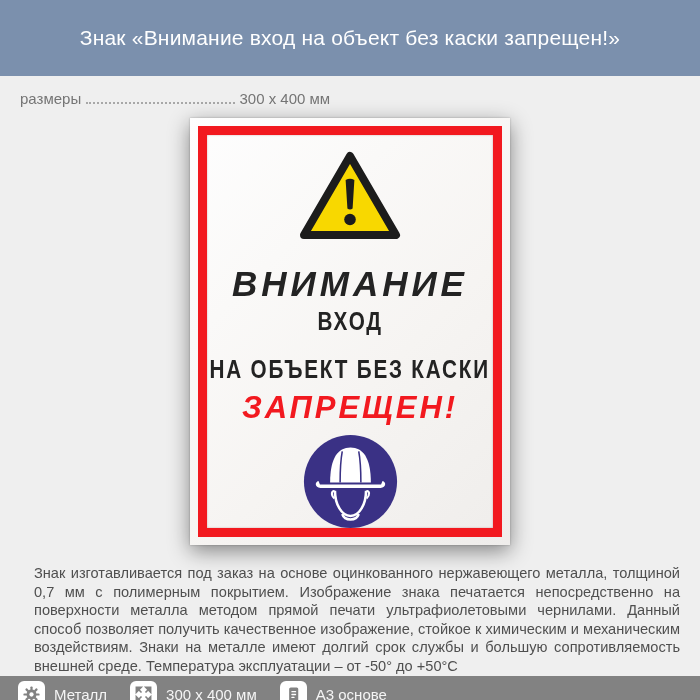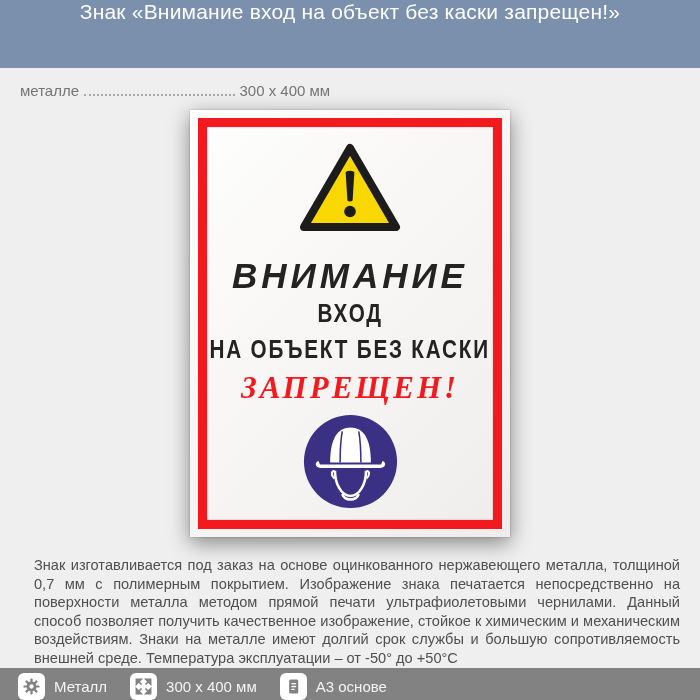--- a/index.html
+++ b/index.html
@@ -12,21 +12,21 @@
     --spec-text:#757575;
     --body-text:#4f4f4f;
     --sign-black:#232323;
   }
   *{margin:0;padding:0;box-sizing:border-box;}
   html,body{width:700px;height:700px;overflow:hidden;background:#fff;}
   body{font-family:"Liberation Sans",sans-serif;}
   .page{width:700px;height:700px;display:flex;flex-direction:column;}
 
   
-  .header{height:68px;background:var(--header-bg);display:flex;align-items:flex-start;justify-content:center;flex:0 0 auto;}
+  .header{height:76px;background:var(--header-bg);display:flex;align-items:center;justify-content:center;flex:0 0 auto;}
   .header-title{color:#fff;font-size:21px;font-weight:400;letter-spacing:.2px;}
 
   
   .main{flex:1 1 auto;background:var(--page-gray);display:flex;flex-direction:column;}
 
   
   .specs{display:flex;justify-content:space-between;margin:14px 20px 0 20px;}
   .spec{display:flex;align-items:flex-end;width:47%;font-size:15px;color:var(--spec-text);}
   .spec-label{white-space:nowrap;}
   .spec-leader{flex:1;border-bottom:2px dotted #a8a8a8;margin:0 5px 3px 5px;min-width:30px;}
@@ -40,23 +40,23 @@
   .sign-frame{position:absolute;inset:8px;border:9px solid var(--accent-red);
     box-shadow:inset 0 0 2px rgba(120,0,0,.35);}
   .sign-content{position:absolute;inset:17px;display:flex;flex-direction:column;align-items:center;}
   .triangle-wrap{margin-top:13px;line-height:0;}
   .sign-attention{margin-top:22px;font-size:35px;line-height:37px;font-weight:800;font-style:italic;
     letter-spacing:4px;color:var(--sign-black);white-space:nowrap;}
   .sign-line{font-weight:800;color:var(--sign-black);white-space:nowrap;}
   .sign-line-inner{display:inline-block;font-size:23px;line-height:26px;letter-spacing:2px;
     transform:scale(.9,1.15);transform-origin:center;}
   .sign-line1{margin-top:6px;text-align:center;}
-  .sign-line2{margin-top:10px;}
+  .sign-line2{margin-top:22px;}
   .sign-prohibited{margin-top:8px;font-size:31px;line-height:36px;font-weight:800;font-style:italic;
-    letter-spacing:3px;color:var(--accent-red);white-space:nowrap;font-family:Liberation Serif, serif;}
+    letter-spacing:3px;color:var(--accent-red);white-space:nowrap;}
   .helmet-wrap{margin-top:7px;line-height:0;}
 
   
   .description{margin:19px 20px 0 34px;font-size:14.6px;line-height:18.6px;color:var(--body-text);
     text-align:justify;}
 
   
   .footer{height:37px;flex:0 0 auto;background:var(--footer-bg);display:flex;align-items:center;
     padding-left:18px;}
   .footer-item{display:flex;align-items:center;margin-right:23px;}
@@ -70,21 +70,21 @@
 <div class="page">
 
   <div class="header">
     <div class="header-title">Знак «Внимание вход на объект без каски запрещен!»</div>
   </div>
 
   <div class="main">
 
     <div class="specs">
       <div class="spec">
-        <span class="spec-label">металле</span>
+        <span class="spec-label">размеры</span>
         <span class="spec-leader"></span>
         <span class="spec-value">300 х 400 мм</span>
       </div>
     </div>
 
     <div class="stage">
       <div class="sign-card">
         <div class="sign-frame"></div>
         <div class="sign-content">
 

